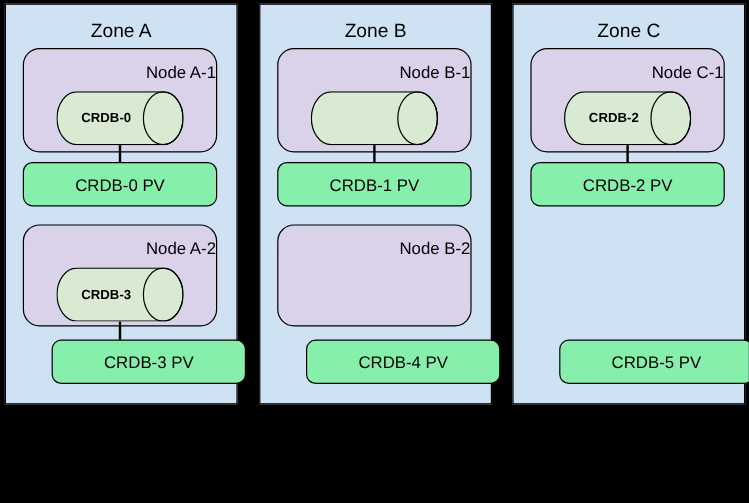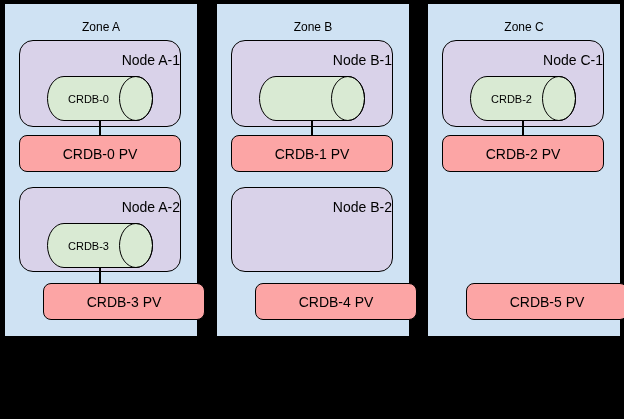--- a/index.html
+++ b/index.html
@@ -16,62 +16,62 @@
     top:3px;
     width:194px;height:334px;
     background:#CFE2F3;
     border:1px solid #000;
     box-sizing:border-box;
   }
   .zone-title{
     position:absolute;
     top:15px;left:0;right:0;
     text-align:center;
-    font-size:12px;line-height:16px;
+    font-size:16px;line-height:16px;
   }
   .node{
     position:absolute;
     left:14px;width:162px;
     background:#D9D2E9;
     border:1px solid #000;
     border-radius:14px;
     box-sizing:border-box;
   }
   .node-title{
     position:absolute;
     top:11px;left:0;right:0;
     text-align:right;
     font-size:14px;line-height:16px;
   }
   .row1-node{top:36px;height:87px;}
   .row2-node{top:183px;height:85px;}
   .cyl{
     position:absolute;
-    left:42px;width:106px;height:45px;
+    left:42px;width:106px;height:45px;font-weight:bold;
   }
   .row1-cyl{top:72px;}
   .row2-cyl{top:219px;}
   .cyl svg{position:absolute;left:0;top:0;}
   .cyl-label{
     position:absolute;
     left:0;top:0;width:83px;height:45px;
     display:flex;align-items:center;justify-content:center;
     font-size:11px;
   }
   .connector{
     position:absolute;
     left:94px;width:2px;
     background:#000;
   }
   .row1-conn{top:117px;height:14px;}
   .row2-conn{top:264px;height:15px;}
   .pv{
     position:absolute;
     left:14px;width:162px;height:37px;
-    background:#fca5a5;
+    background:#86efac;
     border:1px solid #000;
     border-radius:8px;
     box-sizing:border-box;
     display:flex;align-items:center;justify-content:center;
     font-size:14px;
   }
   .row1-pv{top:131px;}
   .row2-pv{top:279px;margin-left:24px;}
   .zone-a{left:4px;}
   .zone-b{left:216px;}

